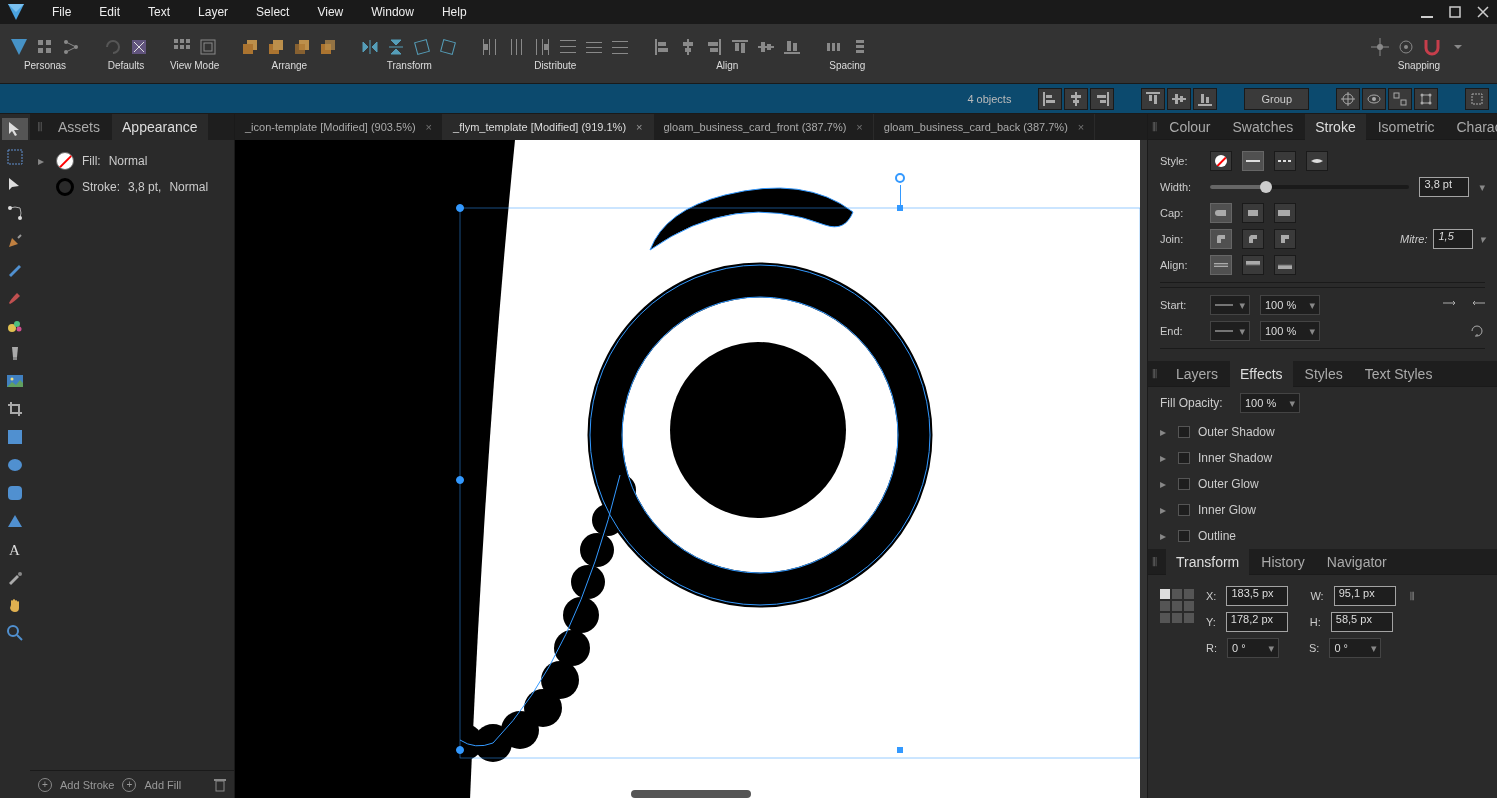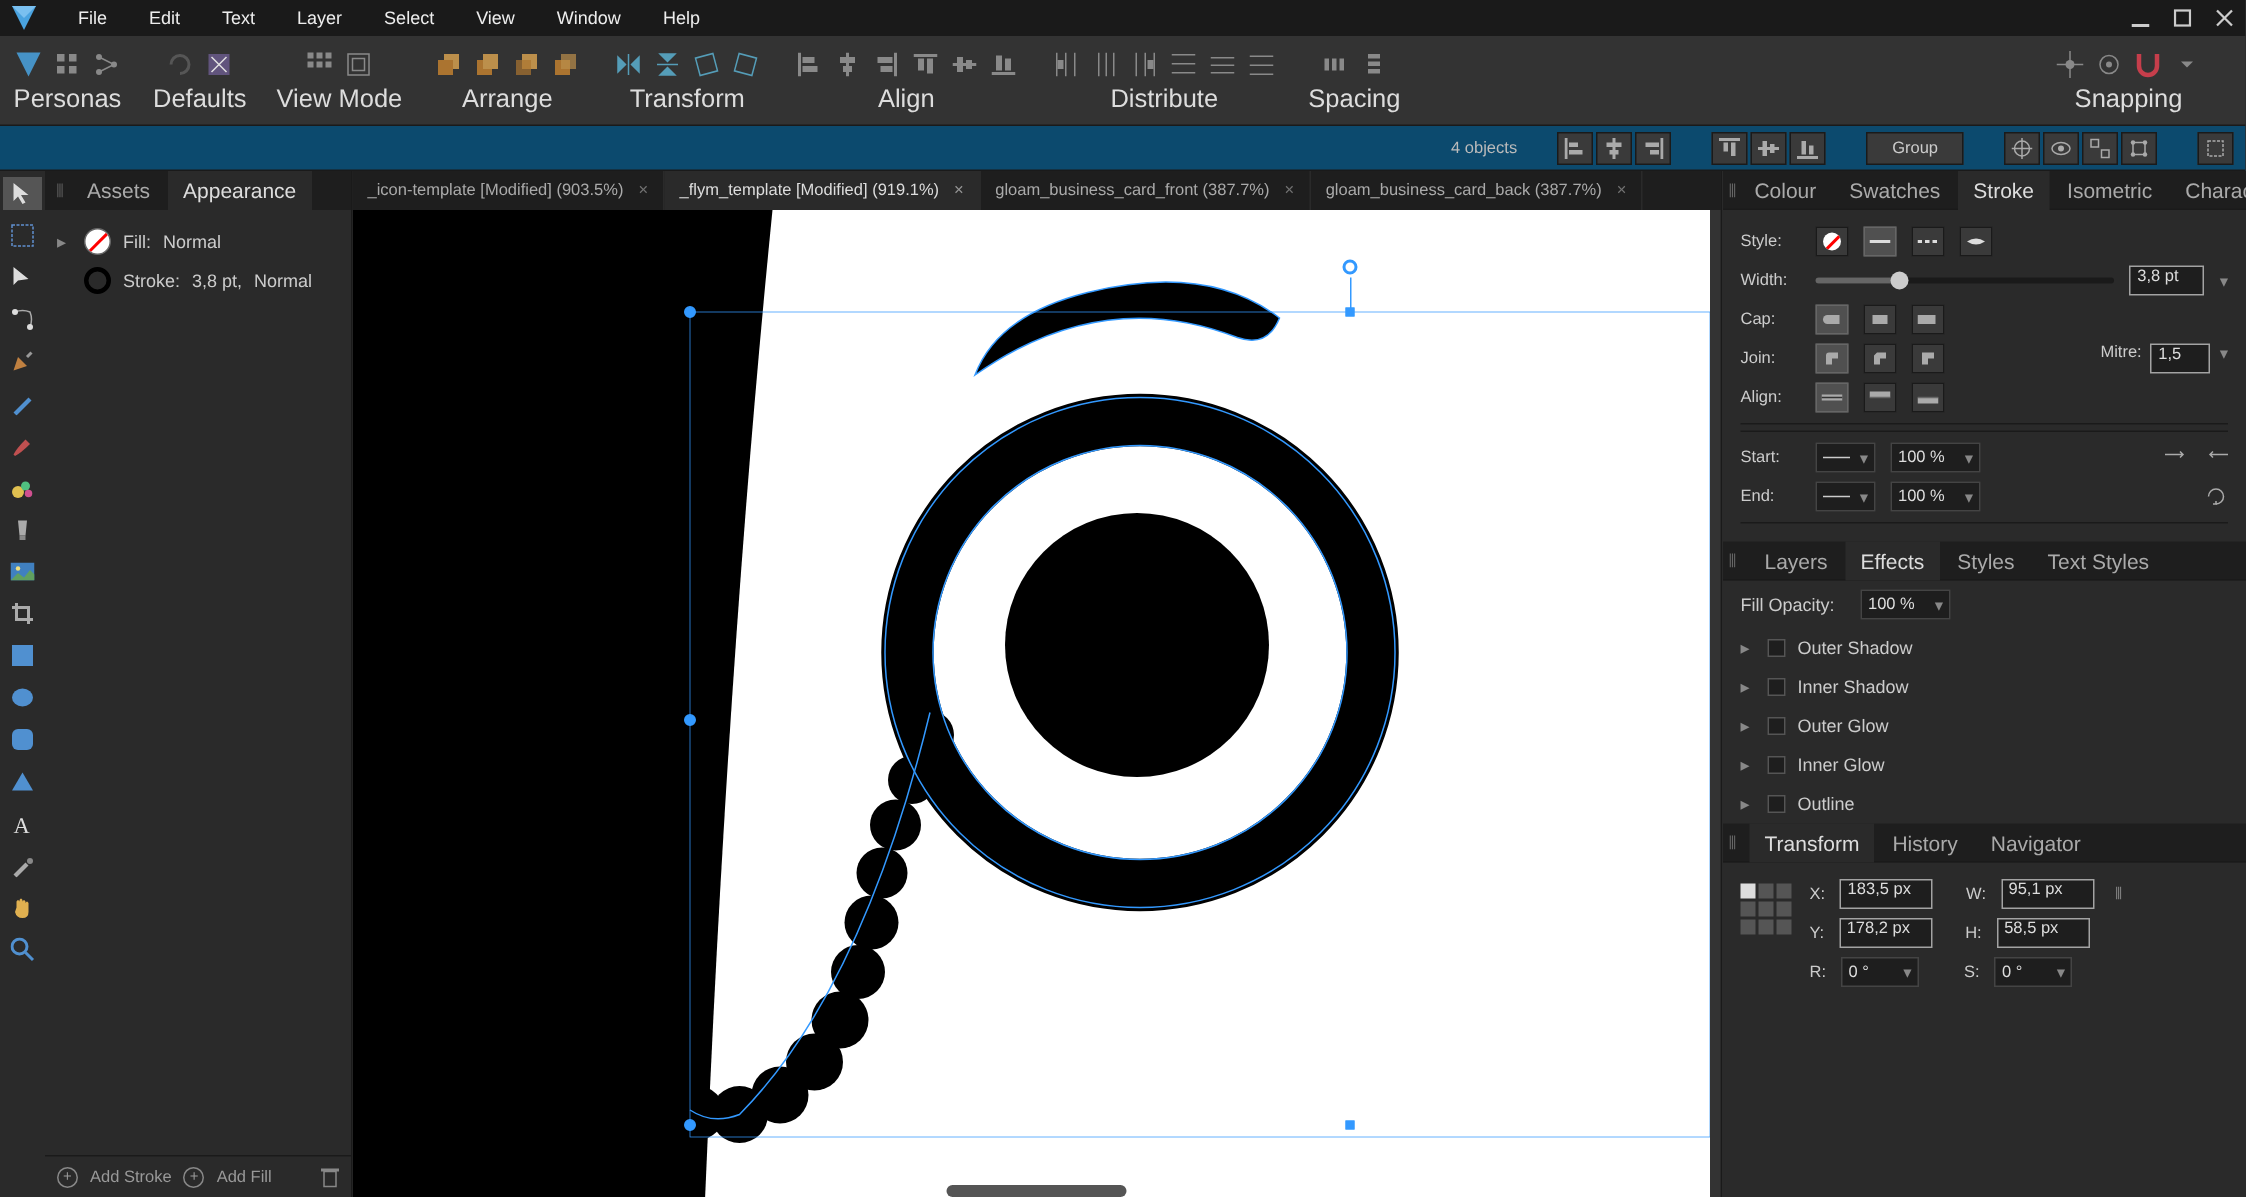--- a/index.html
+++ b/index.html
@@ -9,21 +9,21 @@
     .menubar { height: 24px; background: #1a1a1a; display: flex; align-items: center; padding-left: 2px; }
     .menubar .app-icon { width: 28px; height: 22px; display: flex; align-items: center; justify-content: center; margin-right: 8px; }
     .menubar .menu-item { padding: 4px 14px; cursor: pointer; color: #eee; }
     .menubar .win-controls { margin-left: auto; display: flex; }
     .menubar .win-btn { width: 28px; height: 24px; display: flex; align-items: center; justify-content: center; font-family: Arial; color: #ccc; }
     
     
     .toolbar { height: 60px; background: #333; border-bottom: 1px solid #1a1a1a; display: flex; align-items: center; padding: 4px 8px; gap: 20px; }
     .tool-group { display: flex; flex-direction: column; align-items: center; gap: 2px; }
     .tool-group .icons { display: flex; gap: 4px; align-items: center; }
-    .tool-group .label { font-size: 17px; color: #ddd; }
+    .tool-group .label { font-size: 10px; color: #ddd; }
     .tool-icon { width: 22px; height: 22px; display: flex; align-items: center; justify-content: center; opacity: 0.85; }
     .tool-icon.disabled { opacity: 0.35; }
     
     
     .context-bar { height: 30px; background: #0c4a6e; border-bottom: 1px solid #1a1a1a; display: flex; align-items: center; padding: 0 8px; gap: 27px; justify-content: flex-end; }
     .context-bar .sel-label { color: #bbb; font-size: 11px; }
     .context-bar .btn-group { display: flex; gap: 2px; }
     .context-bar .cbtn { width: 24px; height: 22px; background: #3a3a3a; display: flex; align-items: center; justify-content: center; border: 1px solid #1a1a1a; }
     .context-bar .text-btn { padding: 4px 16px; background: #3a3a3a; border: 1px solid #1a1a1a; font-size: 11px; }
     
@@ -243,67 +243,20 @@
             <rect x="3" y="3" width="12" height="12" fill="none" stroke="#5bb0d0" transform="rotate(15 9 9)"></rect>
           </svg>
         </div>
     </div>
     <div class="label">Transform</div>
   </div>
   <div class="tool-group">
     <div class="icons">
       <div class="tool-icon">
           <svg width="16" height="16">
-            <rect x="1" width="2" height="16" fill="#999"></rect>
-            <rect x="4" y="3" width="8" height="4" fill="#999"></rect>
-            <rect x="4" y="9" width="10" height="4" fill="#999"></rect>
-          </svg>
-        </div>
-      <div class="tool-icon">
-          <svg width="16" height="16">
-            <rect x="7" width="2" height="16" fill="#999"></rect>
-            <rect x="3" y="3" width="10" height="4" fill="#999"></rect>
-            <rect x="5" y="9" width="6" height="4" fill="#999"></rect>
-          </svg>
-        </div>
-      <div class="tool-icon">
-          <svg width="16" height="16">
-            <rect x="13" width="2" height="16" fill="#999"></rect>
-            <rect x="2" y="3" width="10" height="4" fill="#999"></rect>
-            <rect x="4" y="9" width="8" height="4" fill="#999"></rect>
-          </svg>
-        </div>
-      <div class="tool-icon">
-          <svg width="16" height="16">
-            <rect y="1" width="16" height="2" fill="#999"></rect>
-            <rect x="3" y="4" width="4" height="8" fill="#999"></rect>
-            <rect x="9" y="4" width="4" height="10" fill="#999"></rect>
-          </svg>
-        </div>
-      <div class="tool-icon">
-          <svg width="16" height="16">
-            <rect y="7" width="16" height="2" fill="#999"></rect>
-            <rect x="3" y="3" width="4" height="10" fill="#999"></rect>
-            <rect x="9" y="5" width="4" height="6" fill="#999"></rect>
-          </svg>
-        </div>
-      <div class="tool-icon">
-          <svg width="16" height="16">
-            <rect y="13" width="16" height="2" fill="#999"></rect>
-            <rect x="3" y="2" width="4" height="10" fill="#999"></rect>
-            <rect x="9" y="4" width="4" height="8" fill="#999"></rect>
-          </svg>
-        </div>
-    </div>
-    <div class="label">Align</div>
-  </div>
-  <div class="tool-group">
-    <div class="icons">
-      <div class="tool-icon">
-          <svg width="16" height="16">
             <rect x="1" width="1" height="16" fill="#999"></rect>
             <rect x="7" width="1" height="16" fill="#999"></rect>
             <rect x="13" width="1" height="16" fill="#999"></rect>
             <rect x="2" y="5" width="4" height="6" fill="#999"></rect>
           </svg>
         </div>
       <div class="tool-icon">
           <svg width="16" height="16">
             <rect x="3" width="1" height="16" fill="#999"></rect>
             <rect x="8" width="1" height="16" fill="#999"></rect>
@@ -334,20 +287,67 @@
         </div>
       <div class="tool-icon">
           <svg width="16" height="16">
             <rect y="2" width="16" height="1" fill="#999"></rect>
             <rect y="8" width="16" height="1" fill="#999"></rect>
             <rect y="14" width="16" height="1" fill="#999"></rect>
           </svg>
         </div>
     </div>
     <div class="label">Distribute</div>
+  </div>
+  <div class="tool-group">
+    <div class="icons">
+      <div class="tool-icon">
+          <svg width="16" height="16">
+            <rect x="1" width="2" height="16" fill="#999"></rect>
+            <rect x="4" y="3" width="8" height="4" fill="#999"></rect>
+            <rect x="4" y="9" width="10" height="4" fill="#999"></rect>
+          </svg>
+        </div>
+      <div class="tool-icon">
+          <svg width="16" height="16">
+            <rect x="7" width="2" height="16" fill="#999"></rect>
+            <rect x="3" y="3" width="10" height="4" fill="#999"></rect>
+            <rect x="5" y="9" width="6" height="4" fill="#999"></rect>
+          </svg>
+        </div>
+      <div class="tool-icon">
+          <svg width="16" height="16">
+            <rect x="13" width="2" height="16" fill="#999"></rect>
+            <rect x="2" y="3" width="10" height="4" fill="#999"></rect>
+            <rect x="4" y="9" width="8" height="4" fill="#999"></rect>
+          </svg>
+        </div>
+      <div class="tool-icon">
+          <svg width="16" height="16">
+            <rect y="1" width="16" height="2" fill="#999"></rect>
+            <rect x="3" y="4" width="4" height="8" fill="#999"></rect>
+            <rect x="9" y="4" width="4" height="10" fill="#999"></rect>
+          </svg>
+        </div>
+      <div class="tool-icon">
+          <svg width="16" height="16">
+            <rect y="7" width="16" height="2" fill="#999"></rect>
+            <rect x="3" y="3" width="4" height="10" fill="#999"></rect>
+            <rect x="9" y="5" width="4" height="6" fill="#999"></rect>
+          </svg>
+        </div>
+      <div class="tool-icon">
+          <svg width="16" height="16">
+            <rect y="13" width="16" height="2" fill="#999"></rect>
+            <rect x="3" y="2" width="4" height="10" fill="#999"></rect>
+            <rect x="9" y="4" width="4" height="8" fill="#999"></rect>
+          </svg>
+        </div>
+    </div>
+    <div class="label">Align</div>
   </div>
   <div class="tool-group">
     <div class="icons">
       <div class="tool-icon">
           <svg width="16" height="16">
             <rect x="1" y="4" width="3" height="8" fill="#999"></rect>
             <rect x="6" y="4" width="3" height="8" fill="#999"></rect>
             <rect x="11" y="4" width="3" height="8" fill="#999"></rect>
           </svg>
         </div>
@@ -758,21 +758,21 @@
         <div class="btn-toggle">
             <svg width="12" height="12">
               <path d="M2 10 L2 4 L4 2 L10 2 L10 6 L6 6 L6 10 Z" fill="#aaa"></path>
             </svg>
           </div>
         <div class="btn-toggle">
             <svg width="12" height="12">
               <path d="M2 10 L2 2 L10 2 L10 6 L6 6 L6 10 Z" fill="#aaa"></path>
             </svg>
           </div>
-        <div style="margin-left:auto;display:flex;gap:6px;">
+        <div style="margin-left:auto;display:flex;align-items:center;gap:6px;font-style:italic;">
           <span>Mitre:</span>
           <div class="num-in" style="width:40px;">1,5</div>
           <span style="color:#888;">▾</span>
         </div>
       </div>
       <div class="prow">
         <div class="lbl">Align:</div>
         <div class="btn-toggle active">
             <svg width="14" height="12">
               <rect y="4" width="14" height="4" fill="#aaa"></rect>

